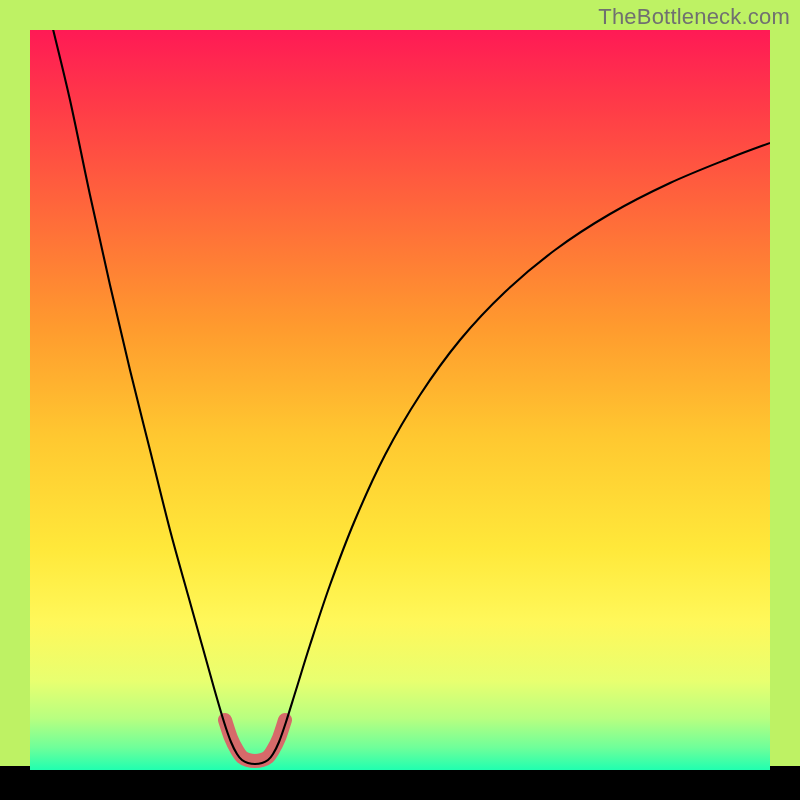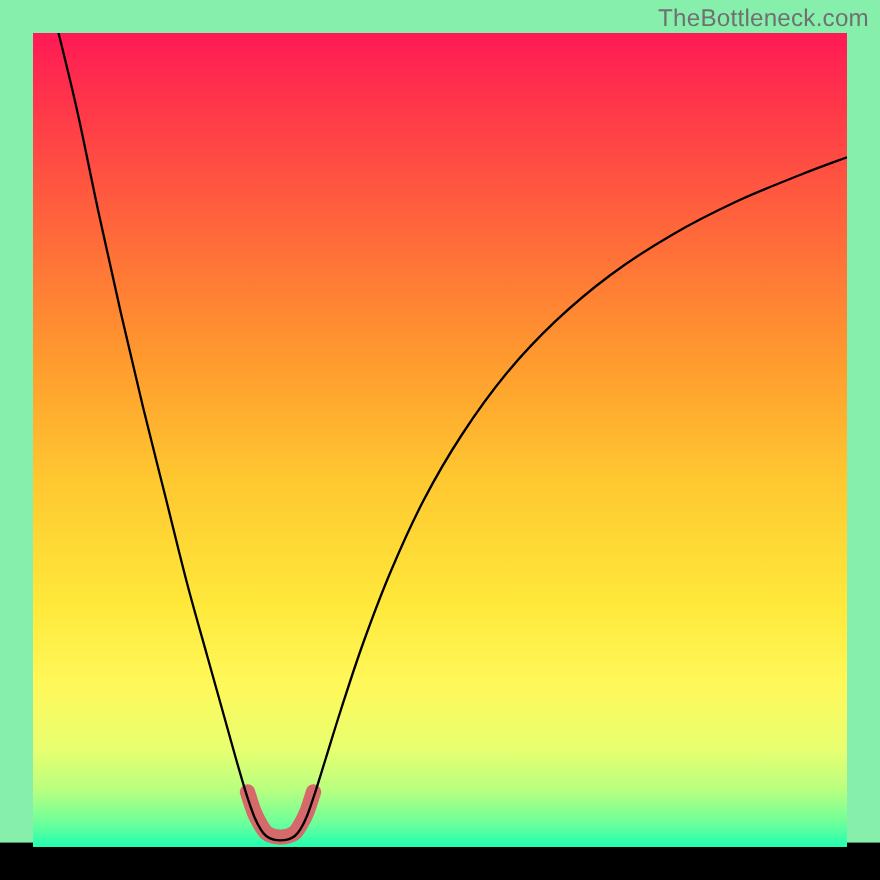--- a/index.html
+++ b/index.html
@@ -10,21 +10,21 @@
     overflow: hidden;
     background: #000;
     font-family: Arial, Helvetica, sans-serif;
   }
   .frame {
     position: absolute;
     top: 0;
     left: 0;
     width: 800px;
     height: 766px;
-    background: #86efac;
+    background: #bef264;
   }
   .plot-area {
     position: absolute;
     top: 30px;
     left: 30px;
     width: 740px;
     height: 740px;
     overflow: hidden;
   }
   .watermark {

